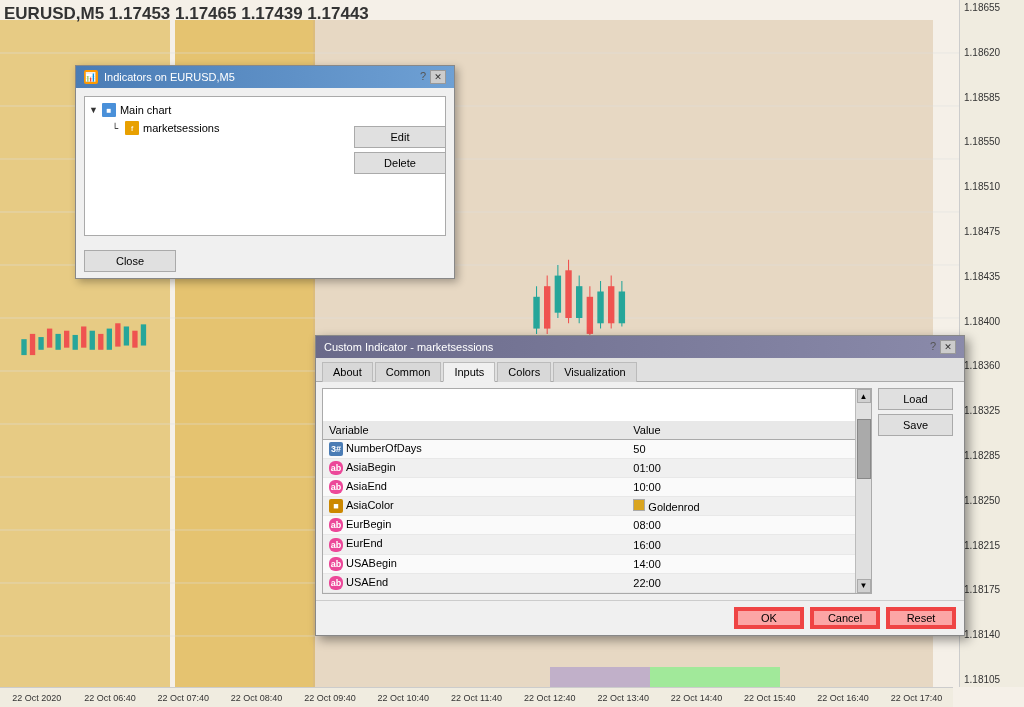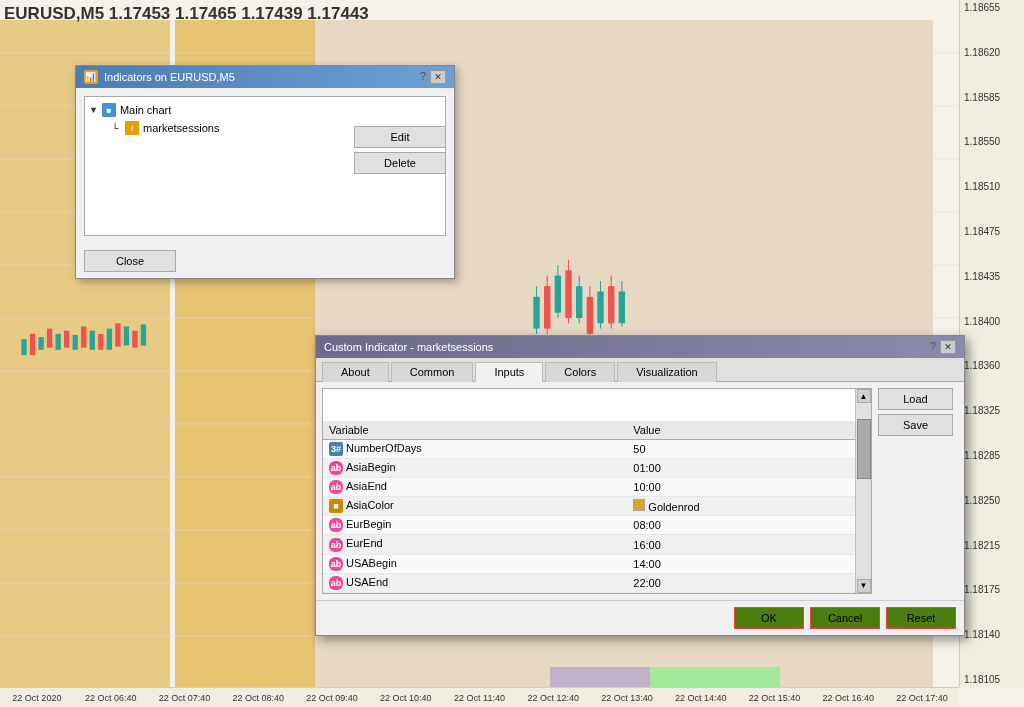--- a/index.html
+++ b/index.html
@@ -34,21 +34,21 @@
       justify-content: space-between;
       padding: 2px 4px;
       font-size: 10px;
       color: #333;
       z-index: 2;
     }
 
     
     .time-axis {
       position: absolute;
-      bottom: 0; left: 0; right: 65px;
+      bottom: 0; left: 0; right: 71px;
       height: 20px;
       background: #f0ece0;
       border-top: 1px solid #ccc;
       display: flex;
       align-items: center;
       z-index: 2;
     }
 
     .time-label {
       flex: 1;
@@ -220,21 +220,21 @@
 
     .tabs-bar {
       display: flex;
       background: #e0e0e0;
       border-bottom: 1px solid #aaa;
       padding: 3px 6px 0;
       gap: 0;
     }
 
     .tab {
-      padding: 3px 18px;
+      padding: 3px 10px;
       border: 1px solid #bbb;
       border-bottom: none;
       background: #d8d8d8;
       cursor: pointer;
       font-size: 11px;
       margin-right: 2px;
       position: relative;
       top: 1px;
     }
 
@@ -347,22 +347,22 @@
       display: flex;
       justify-content: flex-end;
       gap: 6px;
       border-top: 1px solid #ccc;
       background: #f0f0f0;
     }
 
     .bottom-btn {
       width: 70px;
       height: 22px;
-      background: #4d7c0f;
-      border: 1px solid #ef4444;
+      background: #fca5a5;
+      border: 4px solid #ef4444;
       cursor: pointer;
       font-size: 11px;
     }
 
     
     .chart-svg {
       position: absolute;
       top: 0; left: 0; width: 100%; height: 100%;
     }
 

